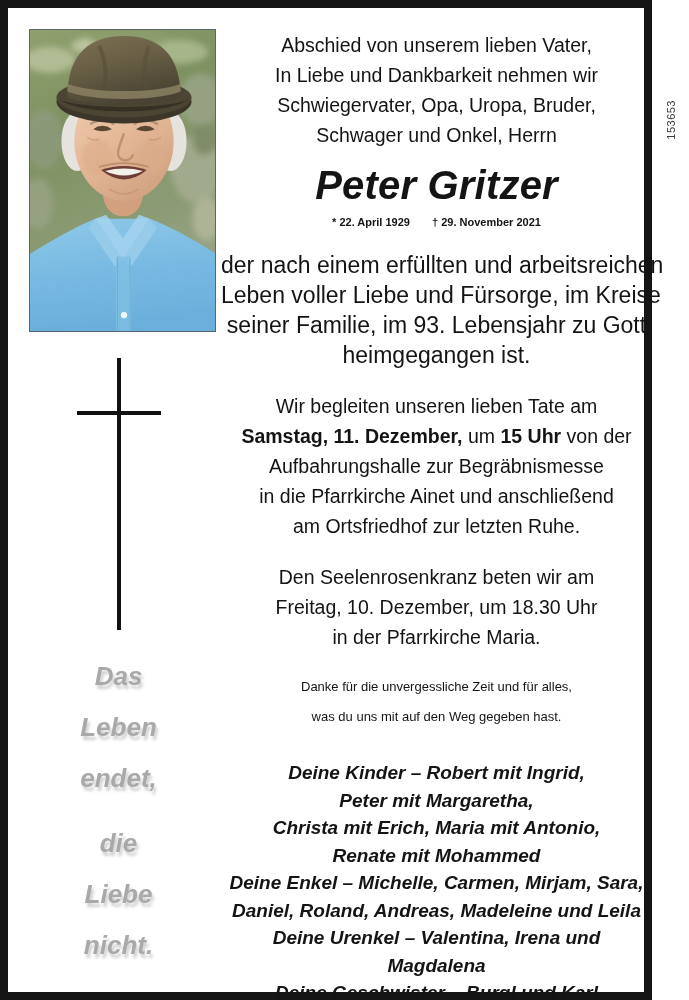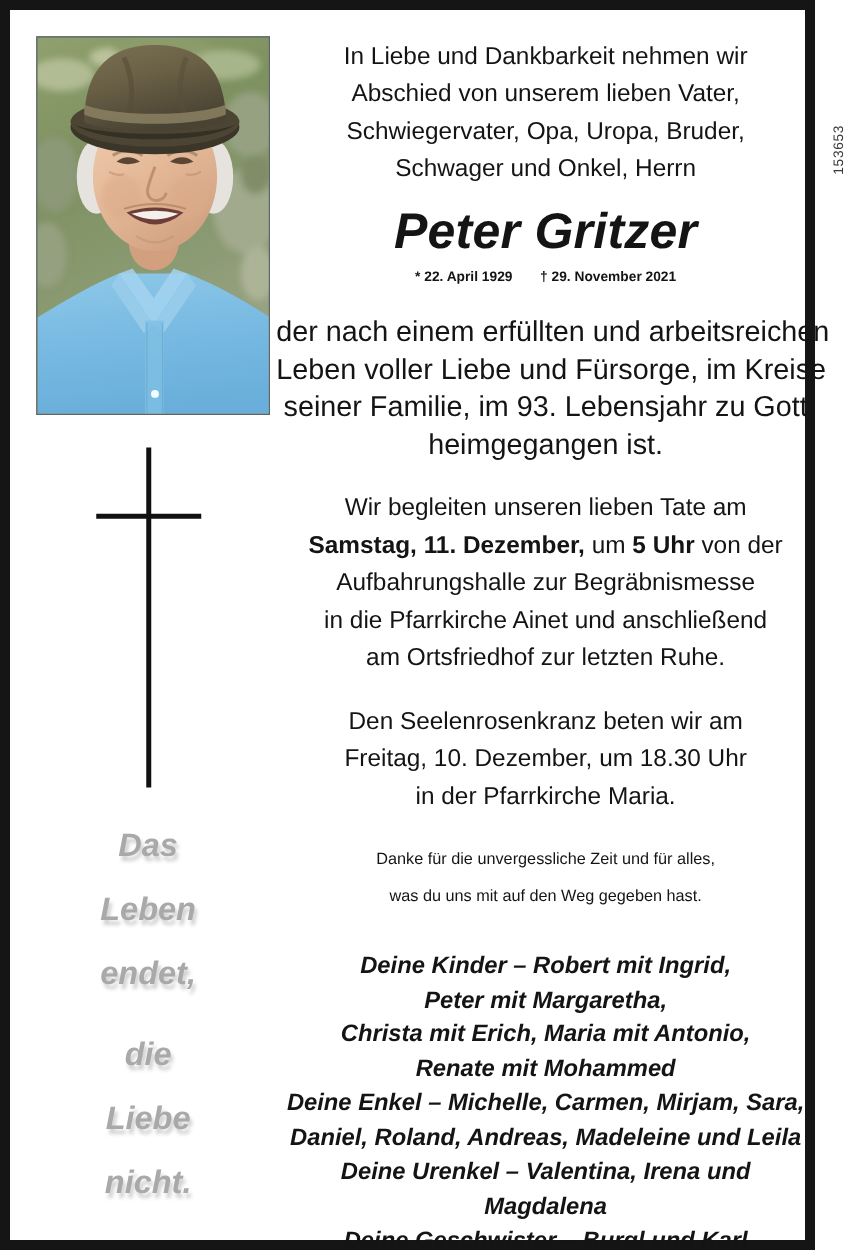--- a/index.html
+++ b/index.html
@@ -317,22 +317,22 @@
           <span class="vline">die</span>
           <span class="vline">Liebe</span>
           <span class="vline">nicht.</span>
         </div>
 
       </div>
 
       <div class="right-col">
 
         <div class="blk intro">
+          <span class="ln">Abschied von unserem lieben Vater,</span>
           <span class="ln">In Liebe und Dankbarkeit nehmen wir</span>
-          <span class="ln">Abschied von unserem lieben Vater,</span>
           <span class="ln">Schwiegervater, Opa, Uropa, Bruder,</span>
           <span class="ln">Schwager und Onkel, Herrn</span>
         </div>
 
         <div class="blk name">Peter Gritzer</div>
 
         <div class="blk dates">
           <span>* 22. April 1929</span>
           <span class="sep"></span>
           <span>† 29. November 2021</span>
@@ -340,21 +340,21 @@
 
         <div class="blk bio">
           <span class="ln">der nach einem erfüllten und arbeitsreichen</span>
           <span class="ln">Leben voller Liebe und Fürsorge, im Kreise</span>
           <span class="ln">seiner Familie, im 93. Lebensjahr zu Gott</span>
           <span class="ln">heimgegangen ist.</span>
         </div>
 
         <div class="blk service">
           <span class="ln"><span>Wir begleiten unseren lieben Tate am</span></span>
-          <span class="ln"><b>Samstag, 11. Dezember,</b><span> um </span><b>5 Uhr</b><span> von der</span></span>
+          <span class="ln"><b>Samstag, 11. Dezember,</b><span> um </span><b>15 Uhr</b><span> von der</span></span>
           <span class="ln"><span>Aufbahrungshalle zur Begräbnismesse</span></span>
           <span class="ln"><span>in die Pfarrkirche Ainet und anschließend</span></span>
           <span class="ln"><span>am Ortsfriedhof zur letzten Ruhe.</span></span>
         </div>
 
         <div class="blk rosary">
           <span class="ln">Den Seelenrosenkranz beten wir am</span>
           <span class="ln">Freitag, 10. Dezember, um 18.30 Uhr</span>
           <span class="ln">in der Pfarrkirche Maria.</span>
         </div>

